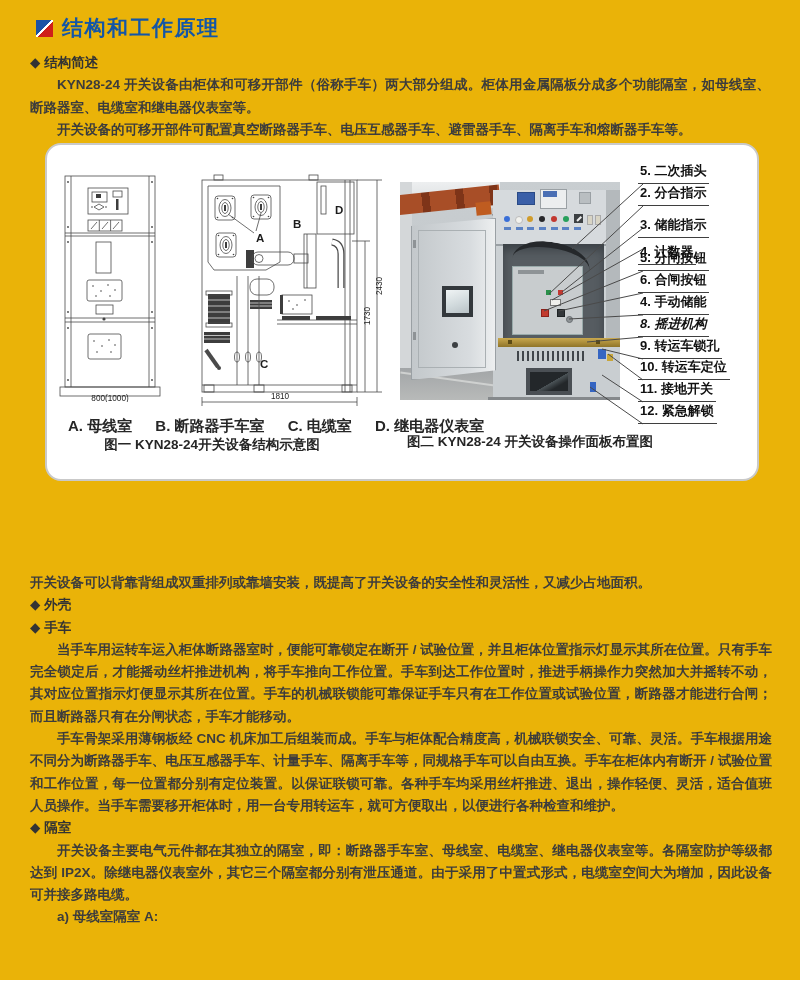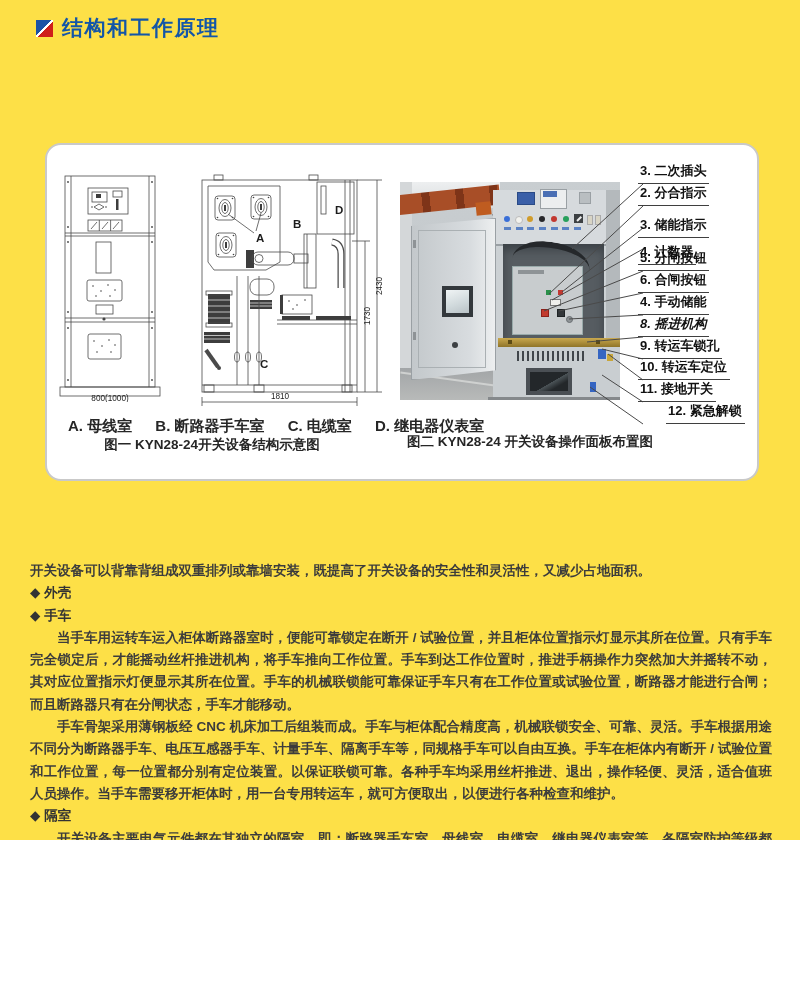--- a/index.html
+++ b/index.html
@@ -1,16 +1,16 @@
 <!DOCTYPE html>
 <html><head>
 <meta charset="utf-8">
 <style>
   html,body{margin:0;padding:0;background:#fff;}
-  .page{position:relative;width:800px;height:840px;background:#fde047;overflow:hidden;
+  .page{position:relative;width:800px;height:980px;background:#eab308;overflow:hidden;
         font-family:"Liberation Sans","DejaVu Sans",sans-serif;color:#3a3a3a;}
   
   .sec-title{position:absolute;display:flex;align-items:center;gap:9px;}
   .sec-icon{width:17px;height:17px;flex:0 0 17px;
         background:linear-gradient(135deg,#1b52a5 46%,#ffffff 46%,#ffffff 54%,#cf1f1a 54%);}
   .sec-title h1{margin:0;font-size:21px;font-weight:700;color:#1356a8;letter-spacing:1.5px;}
   
   .textblock{position:absolute;font-size:13.5px;line-height:22.3px;font-weight:600;color:#3c3c3c;}
   .para{margin:0;text-indent:2em;text-align:justify;}
   .hd{margin:0;font-weight:700;color:#333;}
@@ -43,20 +43,25 @@
 </head>
 <body>
 
 <div class="page">
 
   <div class="sec-title" style="left:36px;top:14px;">
     <span class="sec-icon"></span>
     <h1>结构和工作原理</h1>
   </div>
 
+  <div class="textblock" style="left:30px;top:52px;width:740px;">
+    <p class="hd">◆ 结构简述</p>
+    <p class="para">KYN28-24 开关设备由柜体和可移开部件（俗称手车）两大部分组成。柜体用金属隔板分成多个功能隔室，如母线室、断路器室、电缆室和继电器仪表室等。</p>
+    <p class="para">开关设备的可移开部件可配置真空断路器手车、电压互感器手车、避雷器手车、隔离手车和熔断器手车等。</p>
+  </div>
 
   <div class="fig-panel">
 
     <svg class="drawing" style="left:11px;top:27px;" width="104" height="230" viewBox="0 0 104 230">
       <rect x="2" y="215" width="100" height="9"></rect>
       <rect x="7" y="4" width="90" height="211"></rect>
       <line x1="13" y1="4" x2="13" y2="215"></line>
         <line x1="91" y1="4" x2="91" y2="215"></line>
       <line x1="7" y1="61" x2="97" y2="61"></line>
         <line x1="7" y1="64" x2="97" y2="64"></line>
@@ -296,39 +301,39 @@
       <line x1="246" y1="108" x2="147" y2="148"></line>
       <line x1="246" y1="130" x2="162" y2="148"></line>
       <line x1="246" y1="152" x2="172" y2="156"></line>
       <line x1="246" y1="174" x2="190" y2="179"></line>
       <line x1="246" y1="196" x2="205" y2="186"></line>
       <line x1="246" y1="217" x2="211" y2="191"></line>
       <line x1="246" y1="239" x2="205" y2="212"></line>
       <line x1="246" y1="261" x2="193" y2="224"></line>
     </svg>
 
-    <div class="callout" style="top:17px;"><span>3. 二次插头</span></div>
+    <div class="callout" style="top:17px;"><span>5. 二次插头</span></div>
     <div class="callout" style="top:39px;"><span>2. 分合指示</span></div>
     <div class="callout" style="top:71px;"><span>3. 储能指示</span></div>
     <div class="callout" style="top:98px;"><span>4. 计数器</span></div>
     <div class="callout" style="top:104px;"><span>5. 分闸按钮</span></div>
     <div class="callout" style="top:126px;"><span>6. 合闸按钮</span></div>
     <div class="callout" style="top:148px;"><span>4. 手动储能</span></div>
     <div class="callout" style="top:170px;font-style:italic;"><span>8. 摇进机构</span></div>
     <div class="callout" style="top:192px;"><span>9. 转运车锁孔</span></div>
     <div class="callout" style="top:213px;"><span>10. 转运车定位</span></div>
     <div class="callout" style="top:235px;"><span>11. 接地开关</span></div>
-    <div class="callout" style="top:257px;margin-left:28px;"><span>12. 紧急解锁</span></div>
+    <div class="callout" style="top:257px;"><span>12. 紧急解锁</span></div>
 
     <div class="fig-cap cap2">图二 KYN28-24 开关设备操作面板布置图</div>
   </div>
 
 
   <div class="textblock" style="left:30px;top:560px;width:742px;">
-    <p class="para" style="text-indent:0;">开关设备可以背靠背组成双重排列或靠墙安装，既提高了开关设备的安全性和灵活性，又减少占地面积。</p>
+    <p class="para" style="text-indent:0;margin-top:12px;">开关设备可以背靠背组成双重排列或靠墙安装，既提高了开关设备的安全性和灵活性，又减少占地面积。</p>
     <p class="hd">◆ 外壳</p>
     <p class="hd">◆ 手车</p>
     <p class="para">当手车用运转车运入柜体断路器室时，便能可靠锁定在断开 / 试验位置，并且柜体位置指示灯显示其所在位置。只有手车完全锁定后，才能摇动丝杆推进机构，将手车推向工作位置。手车到达工作位置时，推进手柄操作力突然加大并摇转不动，其对应位置指示灯便显示其所在位置。手车的机械联锁能可靠保证手车只有在工作位置或试验位置，断路器才能进行合闸；而且断路器只有在分闸状态，手车才能移动。</p>
     <p class="para">手车骨架采用薄钢板经 CNC 机床加工后组装而成。手车与柜体配合精度高，机械联锁安全、可靠、灵活。手车根据用途不同分为断路器手车、电压互感器手车、计量手车、隔离手车等，同规格手车可以自由互换。手车在柜体内有断开 / 试验位置和工作位置，每一位置都分别有定位装置。以保证联锁可靠。各种手车均采用丝杆推进、退出，操作轻便、灵活，适合值班人员操作。当手车需要移开柜体时，用一台专用转运车，就可方便取出，以便进行各种检查和维护。</p>
     <p class="hd">◆ 隔室</p>
     <p class="para">开关设备主要电气元件都在其独立的隔室，即：断路器手车室、母线室、电缆室、继电器仪表室等。各隔室防护等级都达到 IP2X。除继电器仪表室外，其它三个隔室都分别有泄压通道。由于采用了中置式形式，电缆室空间大为增加，因此设备可并接多路电缆。</p>
     <p class="para">a) 母线室隔室 A:</p>
 
   </div>
 

